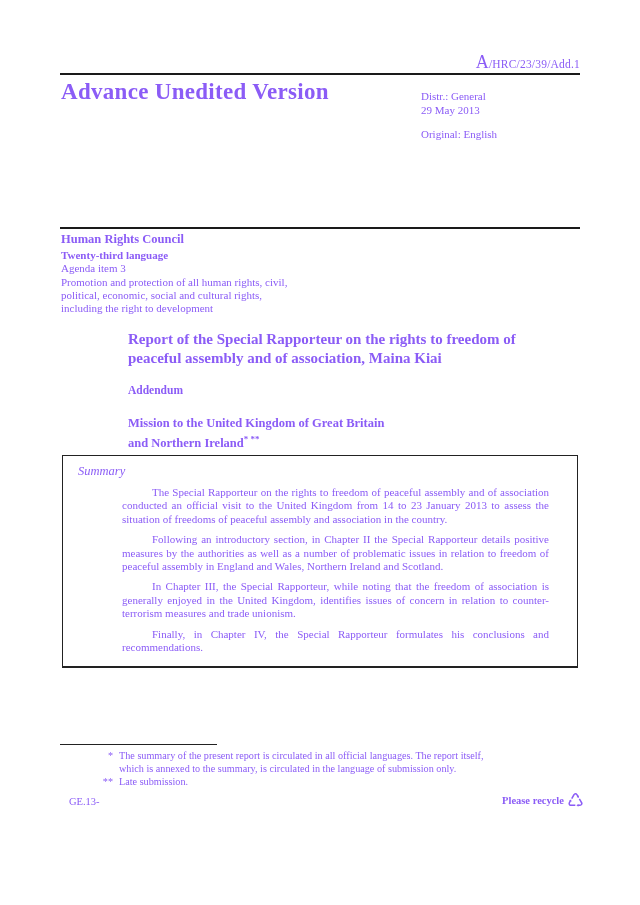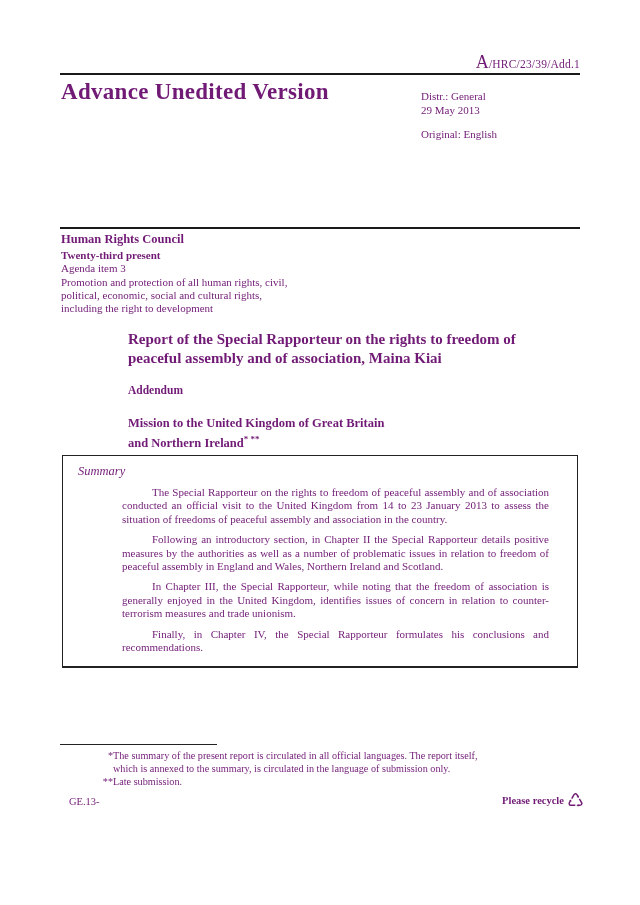--- a/index.html
+++ b/index.html
@@ -3,21 +3,21 @@
 <meta charset="utf-8">
 <style>
   html, body { margin: 0; padding: 0; background: #ffffff; }
   .page {
     position: relative;
     width: 640px;
     height: 905px;
     margin: 0 auto;
     background: #ffffff;
     font-family: "Liberation Serif", serif;
-    color: #701a75;
+    color: #8b5cf6;
     overflow: hidden;
   }
   .rule {
     position: absolute;
     left: 60px;
     width: 520px;
     border-top: 2px solid #1a1a1a;
   }
   .rule-top { top: 73px; }
   .rule-mid { top: 227px; }
@@ -127,21 +127,21 @@
   .footnotes {
     position: absolute;
     left: 62px;
     top: 749px;
     width: 462px;
     font-size: 10.2px;
     line-height: 13px;
   }
   .fn-row { display: flex; }
   .fn-marker { width: 51px; text-align: right; flex: none; }
-  .fn-text { white-space: pre-line; }
+  .fn-text { margin-left: 6px; white-space: pre-line; }
 
   .footer-ge {
     position: absolute;
     left: 61px;
     top: 796px;
     font-size: 10.5px;
     margin-left: 8px;
   }
   .footer-recycle {
     position: absolute;
@@ -174,21 +174,21 @@
   <div class="distr-block">
     <div>Distr.: General</div>
     <div>29 May 2013</div>
     <div class="orig">Original: English</div>
   </div>
 
   <div class="rule rule-mid"></div>
 
   <div class="hrc-block">
     <div class="hrc-council">Human Rights Council</div>
-    <div class="hrc-session">Twenty-third present</div>
+    <div class="hrc-session">Twenty-third language</div>
     <div class="hrc-agenda">Agenda item 3</div>
     <div class="hrc-agenda-title">Promotion and protection of all human rights, civil,
 political, economic, social and cultural rights,
 including the right to development</div>
   </div>
 
   <div class="report-block">
     <div class="report-title">Report of the Special Rapporteur on the rights to freedom of
 peaceful assembly and of association, Maina Kiai</div>
     <div class="addendum">Addendum</div>

